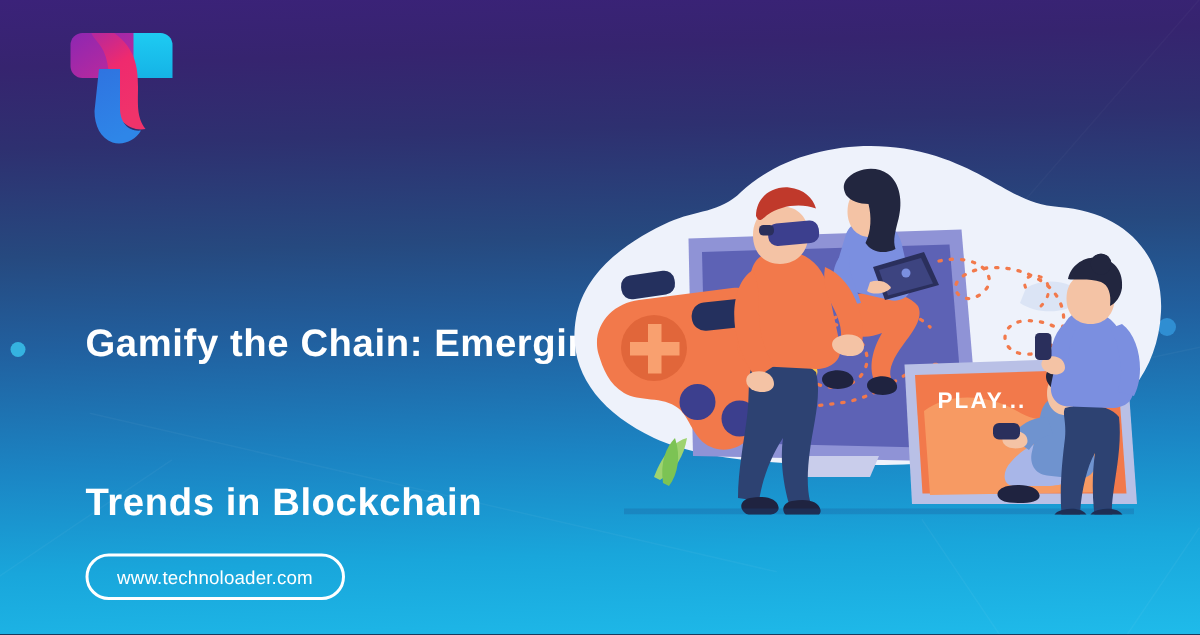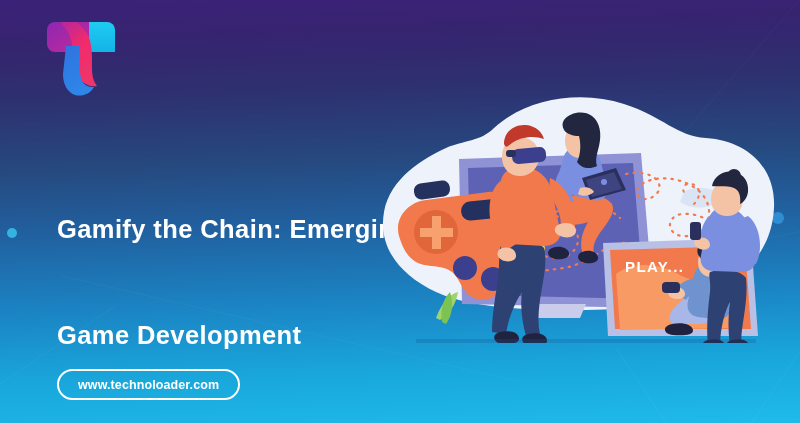--- a/index.html
+++ b/index.html
@@ -28,21 +28,21 @@
     white-space:pre-line;
   }
   .headline .ln{display:block;}
 
   
   .url-pill{
     position:absolute;left:57px;top:369px;
     height:27px;padding:0 19px;
     border:2px solid #ffffff;border-radius:40px;
     display:flex;align-items:center;justify-content:center;
-    color:#ffffff;font-size:12.5px;font-weight:bold;letter-spacing:.1px;
+    color:#ffffff;font-size:12.5px;font-weight:normal;letter-spacing:.1px;
   }
 
   
   .illus{position:absolute;left:376px;top:96px;width:405px;height:247px;}
   .illus svg{display:block;}
 </style>
 </head>
 <body>
 
 <div class="banner">
@@ -84,20 +84,21 @@
       <path d="M10 4 h34 v30 h-34 a8 8 0 0 1 -8 -8 v-14 a8 8 0 0 1 8 -8 z" fill="url(#gPurple)"></path>
 
       <path d="M31 4 c14 10 16 22 16 36 c0 12 -1 20 5 28 c-10 2 -19 -6 -22 -16 c-3 -12 -1 -26 -6 -36 c-3 -6 -8 -10 -8 -12 z" fill="url(#gMagenta)"></path>
 
       <path d="M21 28 h14 v26 c0 10 6 16 14 15 c-4 7 -12 10 -19 8 c-8 -3 -12 -11 -12 -21 z" fill="url(#gBlue)"></path>
     </svg>
   </div>
 
   <div class="headline">
     <span class="ln">Gamify the Chain: Emerging</span>
+    <span class="ln">Trends in Blockchain</span>
     <span class="ln">Game Development</span>
   </div>
 
   <div class="url-pill">
     <span>www.technoloader.com</span>
   </div>
 
   <div class="illus">
     <svg viewBox="0 0 405 247" width="405" height="247" aria-hidden="true">
 

